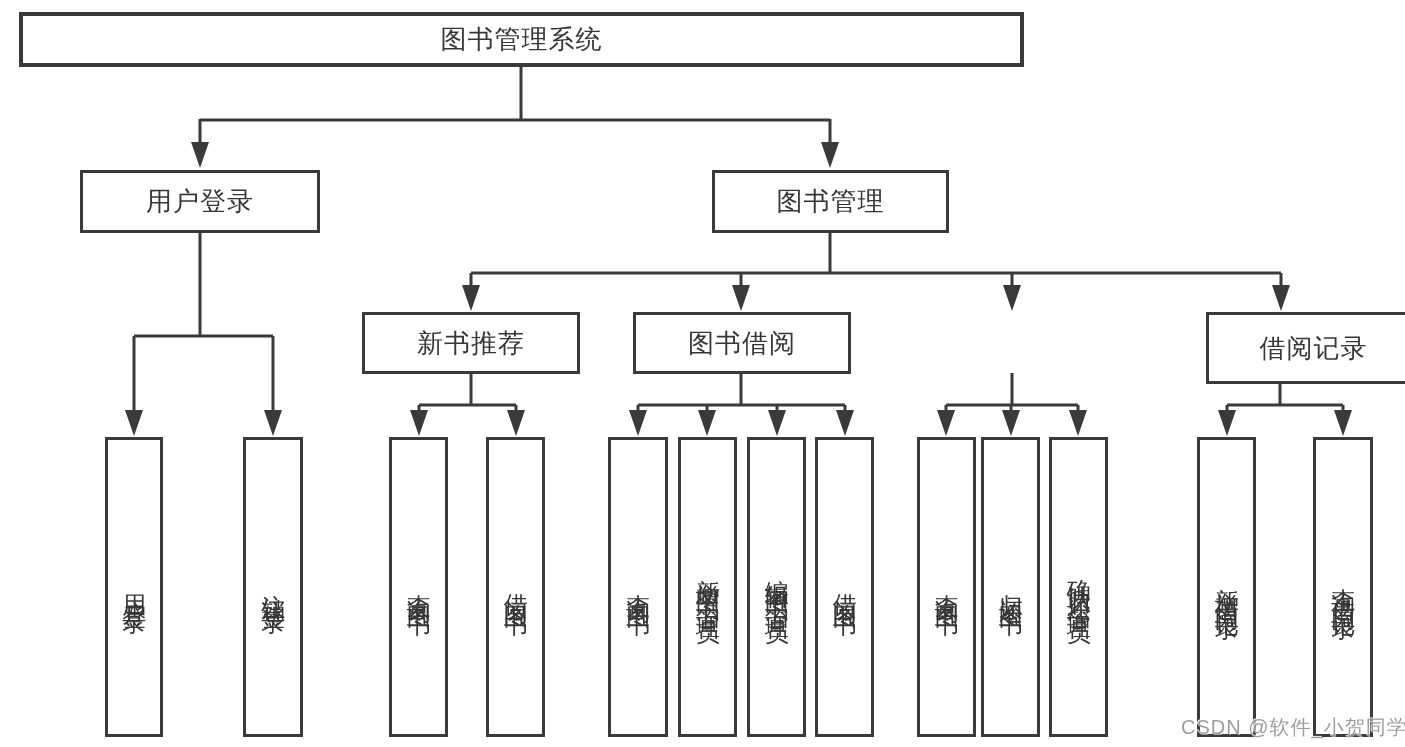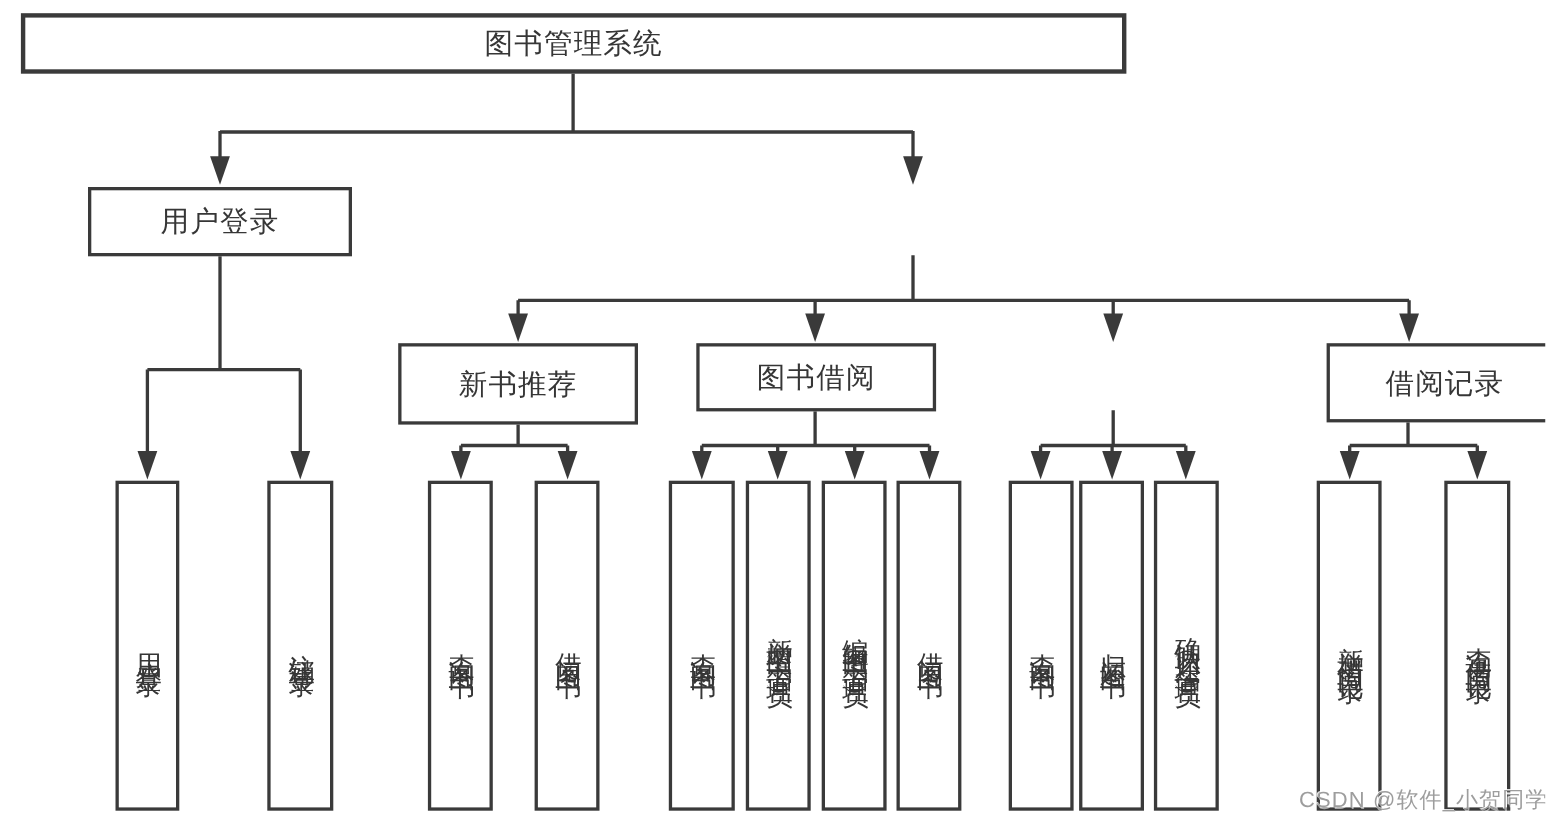--- a/index.html
+++ b/index.html
@@ -100,22 +100,25 @@
     </g>
   </svg>
 
   <div class="node node-root" style="left:19px; top:12px; width:1005px; height:55px;">
     <span class="h-label">图书管理系统</span>
   </div>
 
   <div class="node" style="left:80px; top:170px; width:240px; height:63px;">
     <span class="h-label">用户登录</span>
   </div>
+  <div class="node" style="left:712px; top:170px; width:237px; height:63px;">
+    <span class="h-label">图书管理</span>
+  </div>
 
-  <div class="node" style="left:362px; top:312px; width:218px; height:74px;">
+  <div class="node" style="left:362px; top:312px; width:218px; height:62px;">
     <span class="h-label">新书推荐</span>
   </div>
   <div class="node" style="left:633px; top:312px; width:218px; height:62px;align-items:center;">
     <span class="h-label">图书借阅</span>
   </div>
   <div class="node" style="left:1206px; top:312px; width:215px; height:72px;">
     <span class="h-label">借阅记录</span>
   </div>
 
   <div class="node leaf" style="left:105px; top:437px; width:58px; height:300px;">

